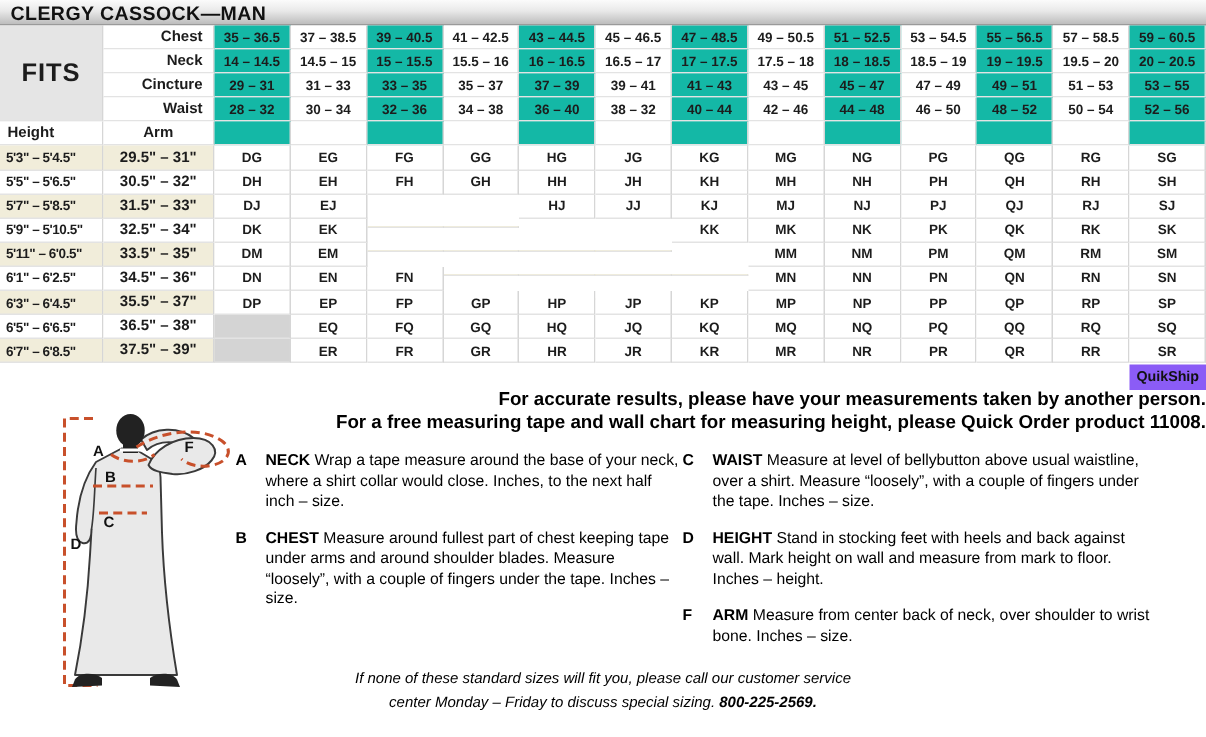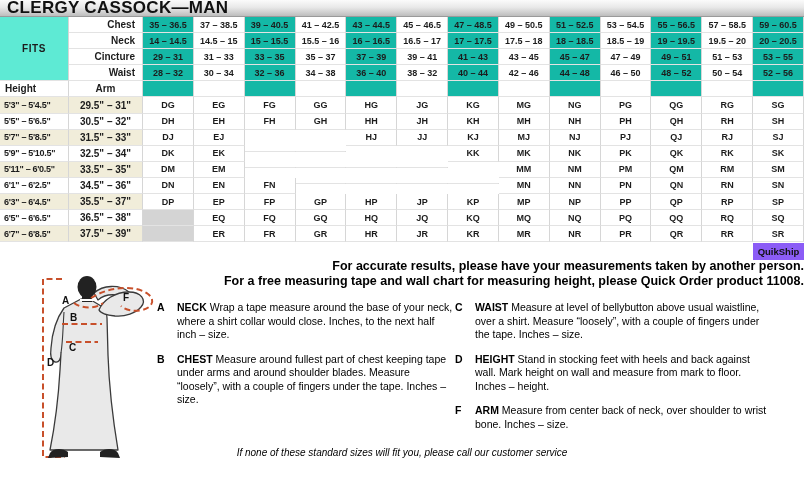--- a/index.html
+++ b/index.html
@@ -1,27 +1,27 @@
 <!DOCTYPE html>
 <html><head>
 <meta charset="utf-8">
 <style>
   html,body{margin:0;padding:0;background:#fff;}
   .page{position:relative;width:804px;height:491px;background:#fff;font-family:"Liberation Sans",sans-serif;overflow:hidden;}
 
   .title-bar{position:absolute;top:0;left:0;width:804px;height:17px;box-sizing:border-box;
     background:linear-gradient(#fbfbfb 0%,#e9e9e9 45%,#bdbdbd 100%);border-bottom:1px solid #9a9a9a;
-    display:flex;align-items:center;padding-left:7px;font-size:17px;font-weight:bold;color:#111;letter-spacing:.3px;}
+    display:flex;align-items:center;padding-left:7px;font-size:13px;font-weight:bold;color:#111;letter-spacing:.3px;}
 
   .grid{position:absolute;top:17px;left:0;width:804px;display:grid;
     grid-template-columns:69px 74px repeat(13,1fr);grid-auto-rows:16.1px;}
   .c{display:flex;align-items:center;justify-content:center;font-size:9px;font-weight:bold;color:#1c1c1c;
     border-right:1px solid #d6d6d6;border-bottom:1px solid #e3e3e3;box-sizing:border-box;white-space:nowrap;overflow:hidden;background:#fff;}
   .cream{background:#14b8a6;}
-  .fits{background:#5eead4;font-size:10px;letter-spacing:.6px;}
+  .fits{background:#e5e5e5;font-size:17px;letter-spacing:.6px;}
   .lab{justify-content:flex-end;padding-right:7px;font-size:10px;}
   .hlab{justify-content:flex-start;padding-left:5px;font-size:10px;}
   .alab{font-size:10px;}
   .hcol{justify-content:flex-start;padding-left:4px;letter-spacing:-.3px;}
   .rowcream{background:#f1edda;}
   .hl{background:#f7ecae;margin-top:21px;}
   .gray{background:#d4d4d4;}
 
   .quikship{position:absolute;top:243px;right:0;width:51px;height:17px;background:#8b5cf6;
     display:flex;align-items:center;justify-content:center;font-size:9.5px;font-weight:bold;color:#111;}
@@ -318,15 +318,16 @@
         <p><b>HEIGHT </b>Stand in stocking feet with heels and back against wall. Mark height on wall and measure from mark to floor. Inches – height.</p>
       </div>
       <div class="instr">
         <span class="ltr">F</span>
         <p><b>ARM </b>Measure from center back of neck, over shoulder to wrist bone. Inches – size.</p>
       </div>
     </div>
 
   <div class="footer">
     <div>If none of these standard sizes will fit you, please call our customer service</div>
+    <div><span>center Monday – Friday to discuss special sizing. </span><b>800-225-2569.</b></div>
   </div>
 
 </div>
 
 </body></html>

